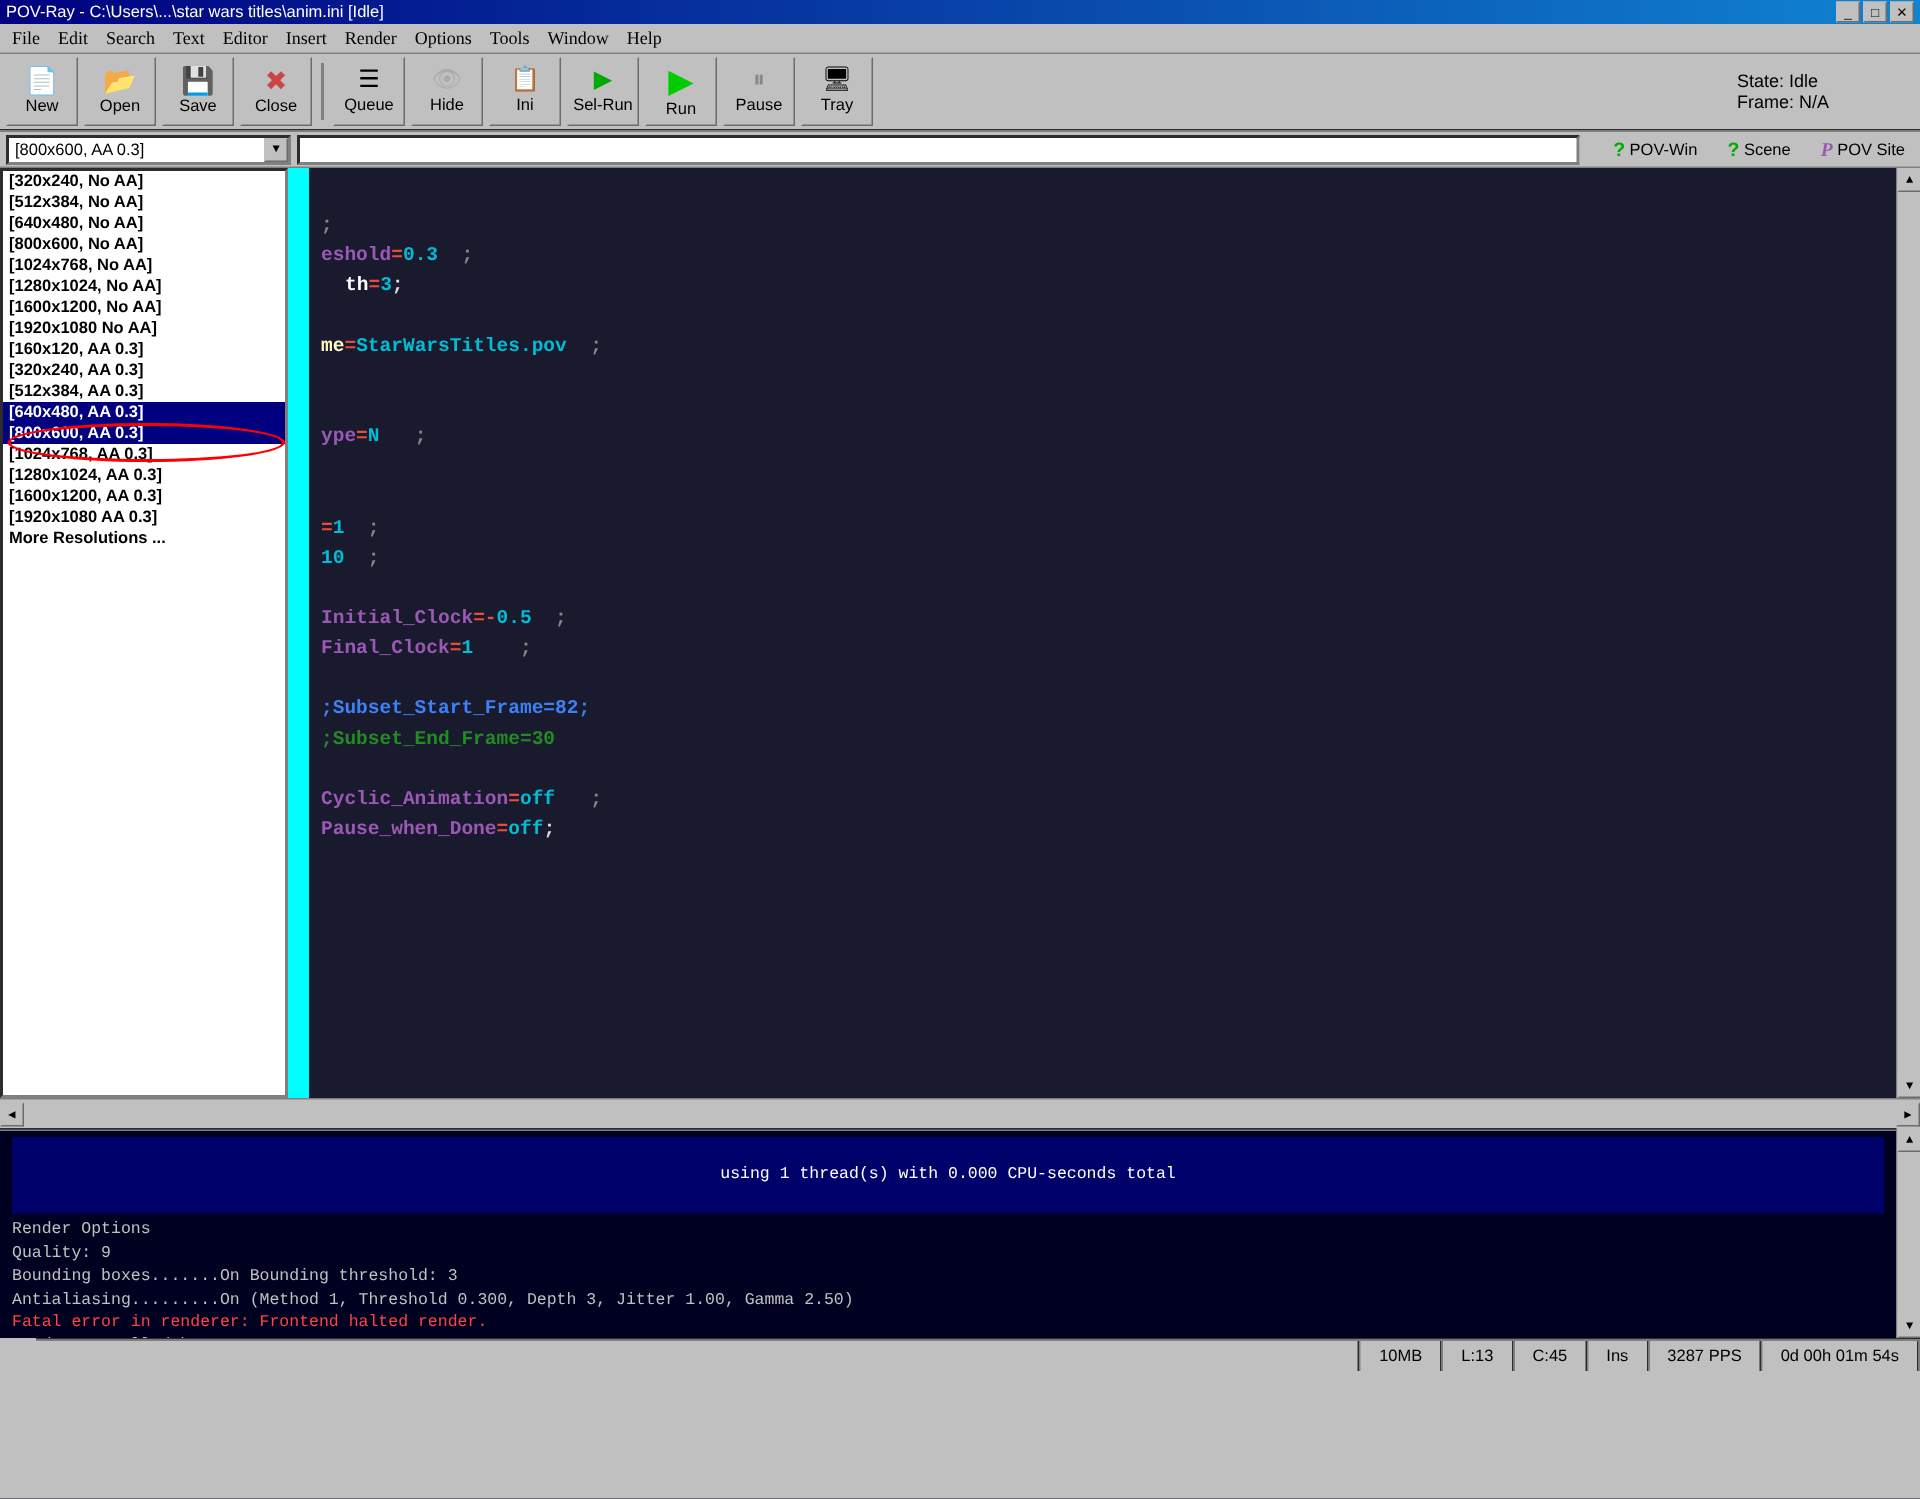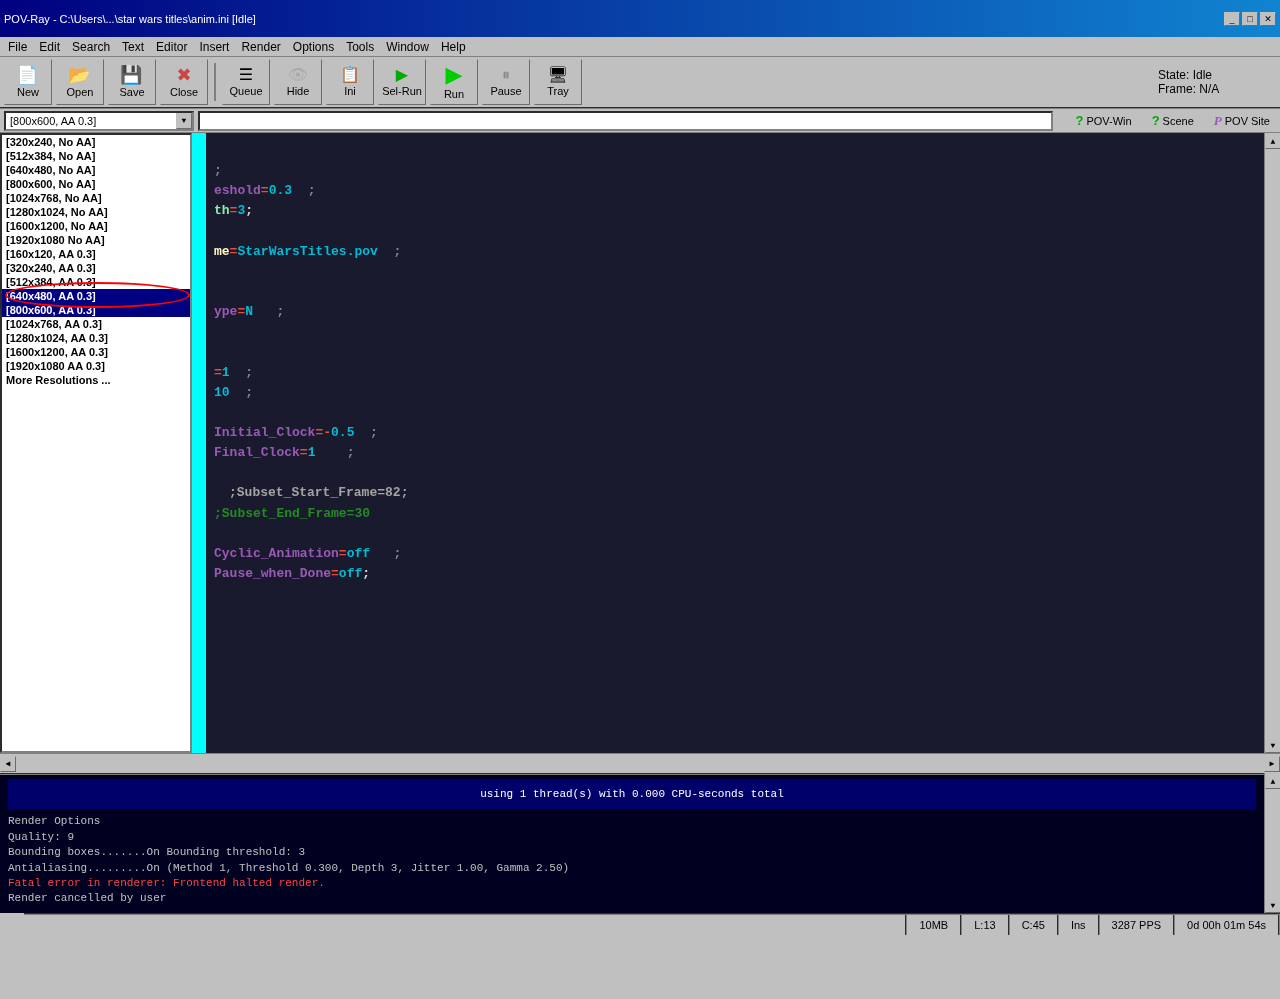--- a/index.html
+++ b/index.html
@@ -10,21 +10,21 @@
       width: 1280px;
       height: 999px;
       overflow: hidden;
       position: relative;
     }
 
     
     #title-bar {
       background: linear-gradient(to right, #000080, #1084d0);
       color: white;
-      height: 37px;
+      height: 16px;
       display: flex;
       align-items: center;
       justify-content: space-between;
       padding: 0 4px;
       font-size: 11px;
       font-family: Arial, sans-serif;
     }
     #title-buttons { display: flex; gap: 2px; }
     .title-btn {
       width: 16px; height: 14px;
@@ -44,21 +44,21 @@
       align-items: center;
       padding: 0 2px;
       font-family: Arial, sans-serif;
       font-size: 12px;
       border-bottom: 1px solid #808080;
     }
     .menu-item {
       padding: 2px 6px;
       cursor: pointer;
       height: 16px;
-      display: flex; align-items: center;
+      display: flex; align-items: center; font-family: Liberation Serif, serif;
     }
 
     
     #toolbar {
       background: #c0c0c0;
       height: 52px;
       display: flex;
       align-items: center;
       padding: 2px 4px;
       gap: 4px;
@@ -411,35 +411,35 @@
     <div class="res-option">[1600x1200, AA 0.3]</div>
     <div class="res-option">[1920x1080 AA 0.3]</div>
     <div class="res-option">More Resolutions ...</div>
   </div>
 
   <div id="cyan-strip" style="width:14px; background:#00ffff; flex-shrink:0;"></div>
 
   <div id="code-area" style="flex:1; background:#1a1a2e; color:#dcdcdc; font-family:'Courier New',monospace; font-size:13px; padding:8px; overflow-y:auto; overflow-x:auto; white-space:pre; line-height:1.55;">
 <span><span style="color:#888;">;</span>
 <span style="color:#9b59b6;">eshold</span><span style="color:#e74c3c;">=</span><span style="color:#00bcd4;">0.3</span>  <span style="color:#888;">;</span>
-<span style="color:#86efac;">th</span><span style="color:#e74c3c;">=</span><span style="color:#00bcd4;">3</span>;
+<span style="color:#ffffff;margin-left:16px;">th</span><span style="color:#e74c3c;">=</span><span style="color:#00bcd4;">3</span>;
 
 <span style="color:#fef9c3;">me</span><span style="color:#e74c3c;">=</span><span style="color:#00bcd4;">StarWarsTitles.pov</span>  <span style="color:#888;">;</span>
 
 
 <span style="color:#9b59b6;">ype</span><span style="color:#e74c3c;">=</span><span style="color:#00bcd4;">N</span>   <span style="color:#888;">;</span>
 
 
 <span style="color:#9b59b6;"></span><span style="color:#e74c3c;">=</span><span style="color:#00bcd4;">1</span>  <span style="color:#888;">;</span>
 <span style="color:#00bcd4;">10</span>  <span style="color:#888;">;</span>
 
 <span style="color:#9b59b6;">Initial_Clock</span><span style="color:#e74c3c;">=-</span><span style="color:#00bcd4;">0.5</span>  <span style="color:#888;">;</span>
 <span style="color:#9b59b6;">Final_Clock</span><span style="color:#e74c3c;">=</span><span style="color:#00bcd4;">1</span>    <span style="color:#888;">;</span>
 
-<span style="color:#a3a3a3;margin-left:15px;">;Subset_Start_Frame=82;</span>
+<span style="color:#3b82f6;">;Subset_Start_Frame=82;</span>
 <span style="color:#228b22;">;Subset_End_Frame=30</span>
 
 <span style="color:#9b59b6;">Cyclic_Animation</span><span style="color:#e74c3c;">=</span><span style="color:#00bcd4;">off</span>   <span style="color:#888;">;</span>
 <span style="color:#9b59b6;">Pause_when_Done</span><span style="color:#e74c3c;">=</span><span style="color:#00bcd4;">off</span>;</span>
   </div>
 
   <div id="right-scroll" style="width:16px; background:#c0c0c0; border-left:1px solid #808080; display:flex; flex-direction:column; flex-shrink:0;">
     <div class="scroll-btn" style="font-size:8px;">▲</div>
     <div class="scroll-track" style="flex:1; background:#c0c0c0;"></div>
     <div class="scroll-btn" style="font-size:8px;">▼</div>
@@ -447,21 +447,21 @@
 </div>
 
 <div id="h-scroll-bar" style="height:20px; background:#c0c0c0; display:flex; align-items:center; border-top:1px solid #808080;">
   <div class="h-scroll-btn" style="font-size:8px;">◀</div>
   <div class="h-scroll-track" style="flex:1; height:16px; background:#c0c0c0;"></div>
   <div class="h-scroll-btn" style="font-size:8px;">▶</div>
 </div>
 
 <div style="display:flex; height:140px;">
   <div id="log-panel" style="flex:1; background:#000020; color:#c0c0c0; font-family:'Courier New',monospace; font-size:11px; padding:4px 8px; overflow-y:auto; border-top:2px groove #808080; line-height:1.4;">
-    <div style="background:#00006a; color:white; padding:8px 4px; margin-bottom:4px; text-align:center;">using 1 thread(s) with 0.000 CPU-seconds total</div>
+    <div style="background:#00006a; color:white; padding:18px 4px; margin-bottom:4px; text-align:center;">using 1 thread(s) with 0.000 CPU-seconds total</div>
     <div>Render Options</div>
     <div>  Quality: 9</div>
     <div>  Bounding boxes.......On   Bounding threshold: 3</div>
     <div>  Antialiasing.........On  (Method 1, Threshold 0.300, Depth 3, Jitter 1.00, Gamma 2.50)</div>
     <div style="color:#ff4444;">Fatal error in renderer: Frontend halted render.</div>
     <div>Render cancelled by user</div>
     <div>&nbsp;</div>
     <div>CPU time used: kernel 7.59 seconds, user 92.59 seconds, total 100.19 seconds.</div>
 
   </div>

